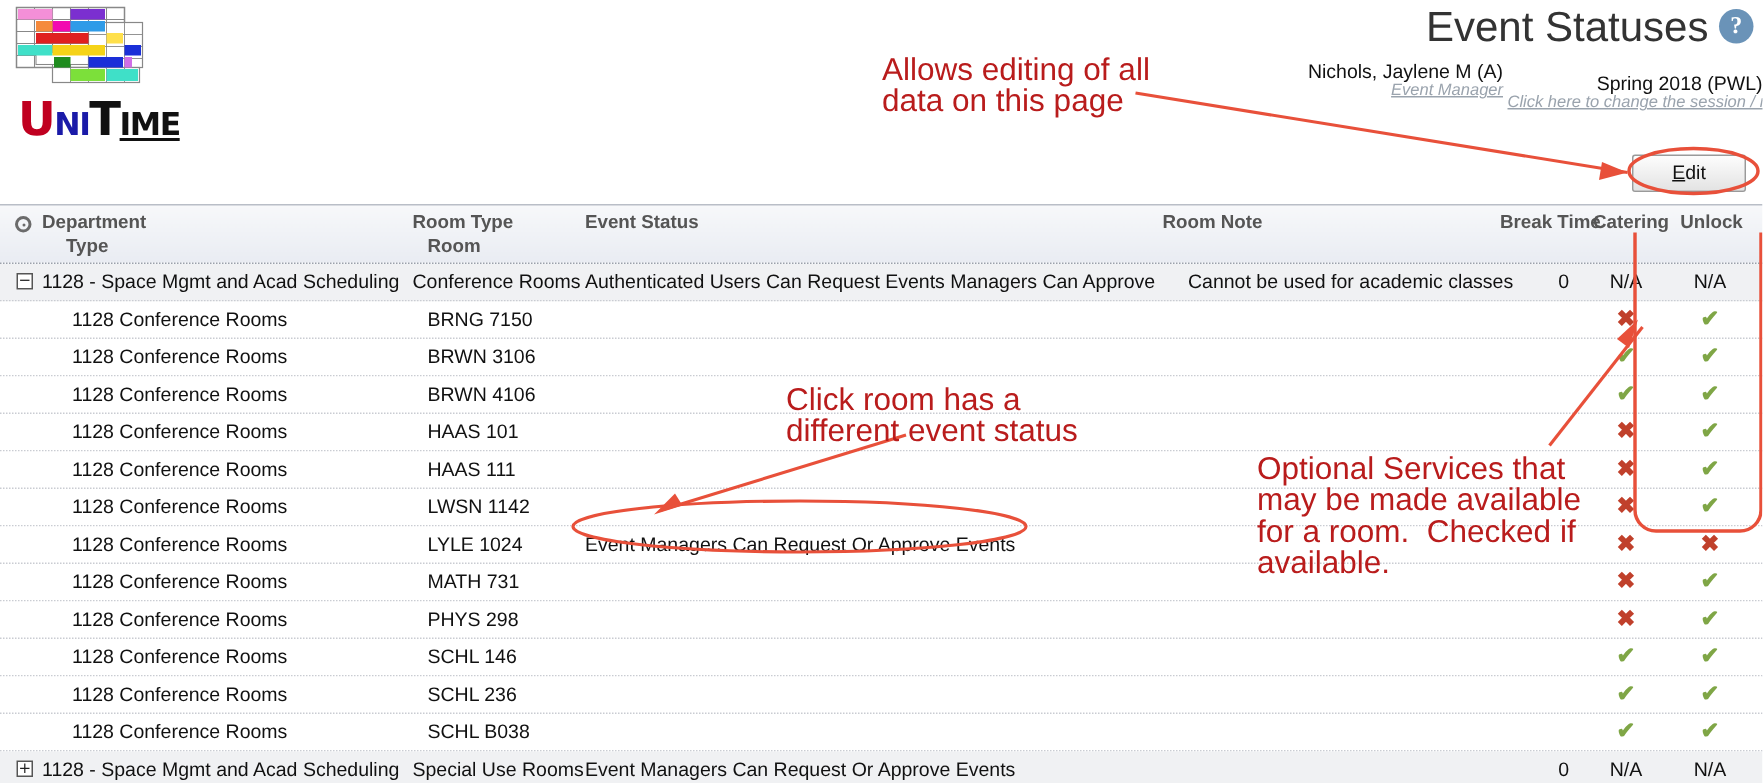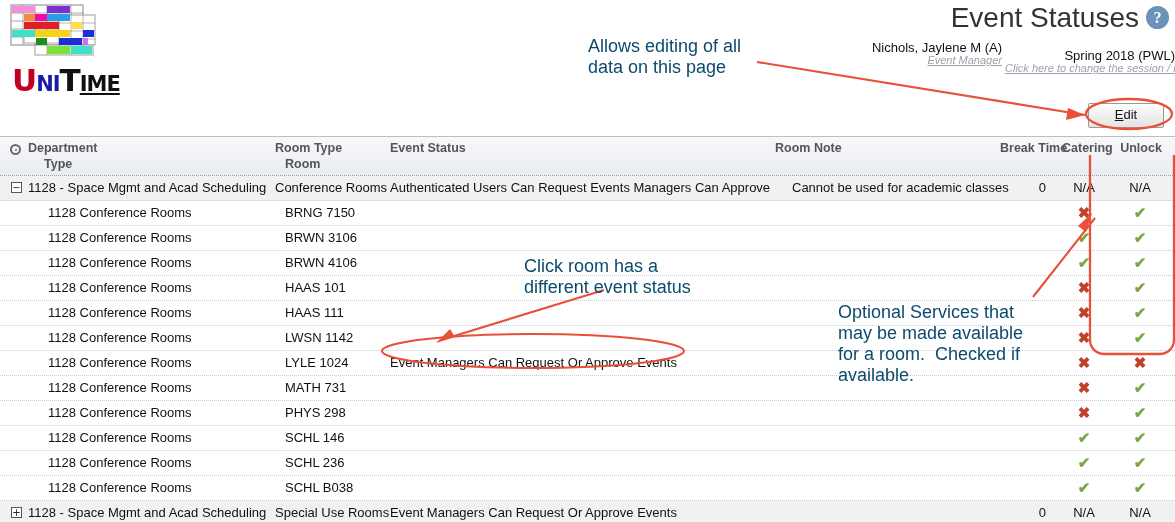--- a/index.html
+++ b/index.html
@@ -98,22 +98,22 @@
     font-size:10px; line-height:9px; text-align:center;
     color:#222; cursor:pointer; font-family:"DejaVu Sans", sans-serif;
   }
   .mark { display:inline-block; font-size:15px; font-weight:bold; line-height:24px; }
   .mark.yes { color:#7fa646; }
   .mark.no  { color:#c0402b; }
   .na { font-size:13px; }
 
   
   .anno {
-    position:absolute; color:#0c4a6e;
-    font-size:18px; line-height:21px; white-space:pre;
+    position:absolute; color:#b91c1c;
+    font-size:21px; line-height:21px; white-space:pre;
   }
   .anno-a { left:588px; top:36px; }
   .anno-b { left:524px; top:256px; }
   .anno-c { left:838px; top:302px; }
   svg.overlay { position:absolute; left:0; top:0; width:1175px; height:522px; pointer-events:none; }
 </style>
 </head>
 <body>
 
 <div class="page">

